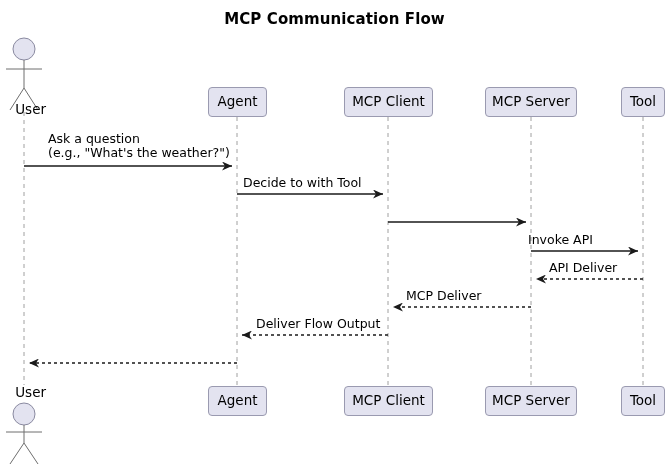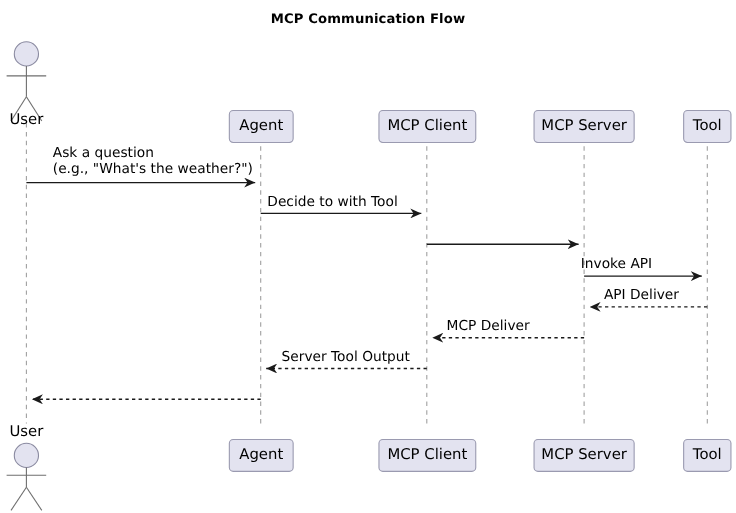--- a/index.html
+++ b/index.html
@@ -24,48 +24,47 @@
     top: 0;
     width: 669px;
     height: 466px;
   }
   .diagram-title {
     position: absolute;
     left: 0;
     top: 10px;
     width: 669px;
     text-align: center;
-    font-size: 12px;
+    font-size: 15px;
     font-weight: bold;
     color: #000000;
     font-family: "DejaVu Sans", sans-serif;
     letter-spacing: 0.1px;
   }
   .participant-box {
     position: absolute;
     box-sizing: border-box;
     background: #E3E3F0;
     border: 1px solid #9A9AB0;
     border-radius: 4px;
     display: flex;
     align-items: center;
     justify-content: center;
     font-size: 13.5px;
     color: #000000;
     font-family: "DejaVu Sans", sans-serif;
     line-height: 1;
-    margin-top: 13px;
   }
   .actor-label {
     position: absolute;
     font-size: 13.5px;
     color: #000000;
     font-family: "DejaVu Sans", sans-serif;
     white-space: nowrap;
-    text-align: center;
+    text-align: right;
   }
   .msg-label {
     position: absolute;
     font-size: 12.5px;
     color: #000000;
     font-family: "DejaVu Sans", sans-serif;
     white-space: pre;
     line-height: 14px;
   }
 </style>
@@ -148,16 +147,16 @@
 
   <div class="msg-label" style="left:243px; top:176px;">Decide to with Tool</div>
 
 
   <div class="msg-label" style="left:528px; top:233px;">Invoke API</div>
 
   <div class="msg-label" style="left:549px; top:261px;">API Deliver</div>
 
   <div class="msg-label" style="left:406px; top:289px;">MCP Deliver</div>
 
-  <div class="msg-label" style="left:256px; top:317px;">Server Tool Output</div>
+  <div class="msg-label" style="left:256px; top:317px;">Deliver Flow Output</div>
 
 
 </div>
 
 </body></html>

